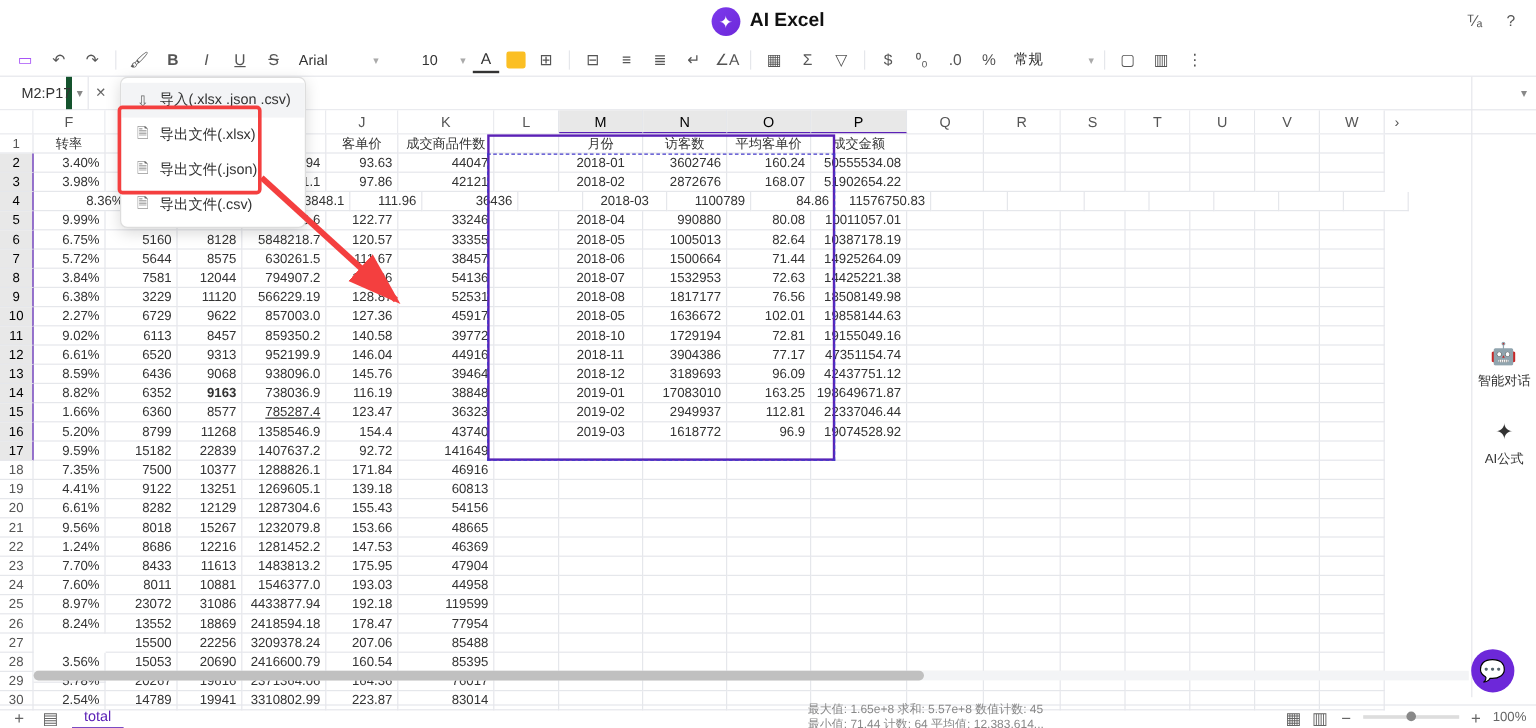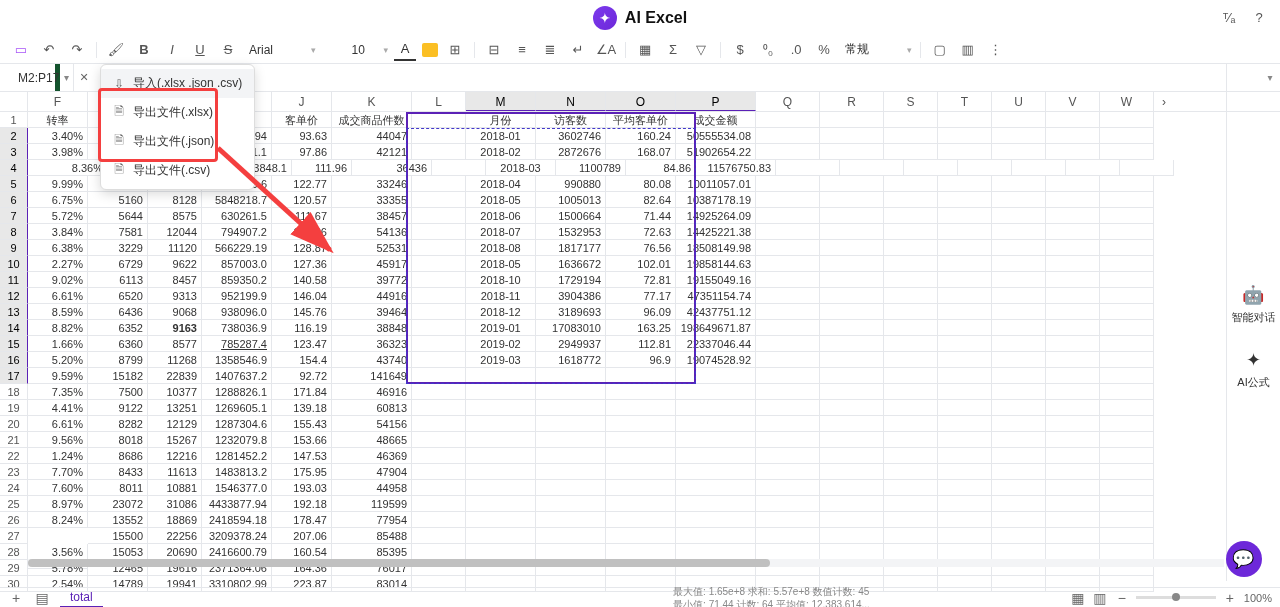--- a/index.html
+++ b/index.html
@@ -751,21 +751,21 @@
         <div class="cell" style="width: 64px;"></div>
         <div class="cell" style="width: 54px;"></div>
         <div class="cell" style="width: 54px;"></div>
         <div class="cell" style="width: 54px;"></div>
         <div class="cell" style="width: 54px;"></div>
         <div class="cell" style="width: 54px;"></div>
       </div>
       <div class="row">
         <div class="row-h">29</div>
         <div class="cell" style="width: 60px;">5.78%</div>
-        <div class="cell" style="width: 60px;">12465</div>
+        <div class="cell" style="width: 60px;">20267</div>
         <div class="cell" style="width: 54px;">19616</div>
         <div class="cell" style="width: 70px;">2371364.06</div>
         <div class="cell" style="width: 60px;">164.36</div>
         <div class="cell" style="width: 80px;">76017</div>
         <div class="cell" style="width: 54px;"></div>
         <div class="cell hc" style="width: 70px;"></div>
         <div class="cell" style="width: 70px;"></div>
         <div class="cell" style="width: 70px;"></div>
         <div class="cell" style="width: 80px;"></div>
         <div class="cell" style="width: 64px;"></div>

